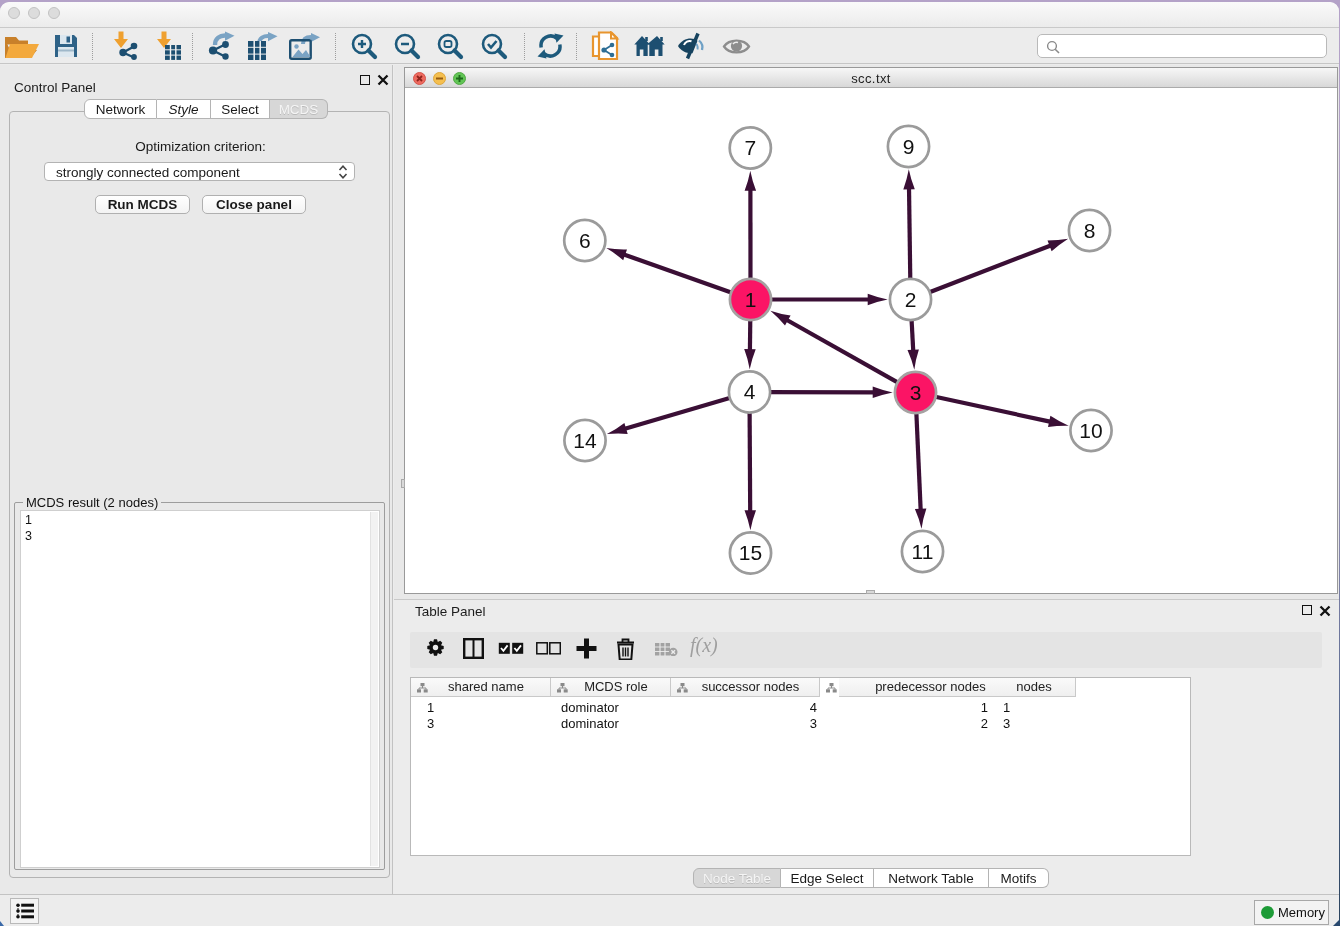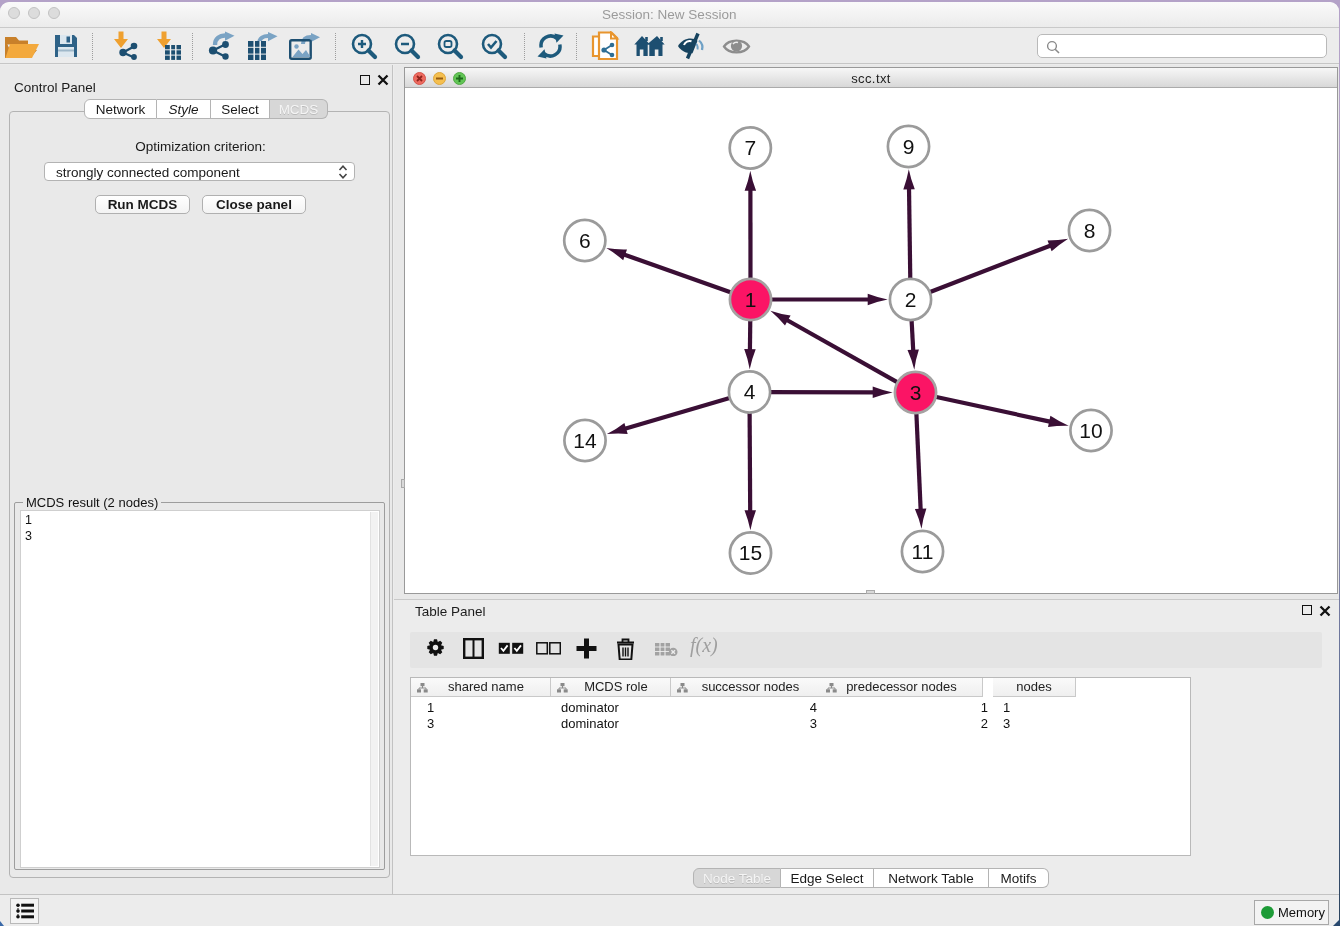--- a/index.html
+++ b/index.html
@@ -54,21 +54,20 @@
 #listbtn { position:absolute; left:10px; top:3px; width:29px; height:26px; background:#f4f4f4; border:1px solid #b9b9b9; }
 #membtn { position:absolute; right:9.5px; top:5px; width:75px; height:25px; background:#f3f3f3; border:1px solid #a8a8a8; font-size:13px; color:#111; }
 </style>
 </head>
 <body>
 <div id="app">
   <div id="titlebar">
     <div class="tl" style="left:8px;"></div>
     <div class="tl" style="left:28px;"></div>
     <div class="tl" style="left:48px;"></div>
-    <div id="wintitle">Session: New Session</div>
   </div>
   <div id="toolbar">
     <div class="sep" style="left:92px;"></div>
     <div class="sep" style="left:192px;"></div>
     <div class="sep" style="left:335px;"></div>
     <div class="sep" style="left:524px;"></div>
     <div class="sep" style="left:576px;"></div>
 
     <svg class="ticon" style="left:4px;top:4px;" width="36" height="27" viewBox="0 0 36 27">
       <path d="M1 4 h11 l3 3.5 h9 v4 h-23 z" fill="#c8802a"></path>
@@ -356,21 +355,21 @@
         <circle cx="18.2" cy="9" r="4.3" fill="#a2a2a2"></circle>
         <path d="M16.4 7.2 l3.6 3.6 M20 7.2 l-3.6 3.6" stroke="#ececec" stroke-width="1.4"></path>
       </svg>
       <div style="position:absolute;left:280px;top:2px;font-family:'Liberation Serif',serif;font-style:italic;font-size:20px;color:#9f9f9f;">f(x)</div>
     </div>
     <div id="ttable">
 
       <div class="thead" style="left:0;width:140px;">&nbsp;&nbsp;&nbsp;shared name</div>
       <div class="thead" style="left:140px;width:120px;">&nbsp;&nbsp;&nbsp;MCDS role</div>
       <div class="thead" style="left:260px;width:149px;">&nbsp;&nbsp;&nbsp;successor nodes</div>
-      <div class="thead" style="left:399px;width:173px;">&nbsp;&nbsp;&nbsp;predecessor nodes</div>
+      <div class="thead" style="left:428px;width:173px;">&nbsp;&nbsp;&nbsp;predecessor nodes</div>
       <div class="thead" style="left:582px;width:83px;">nodes</div>
       <svg class="ticon" style="left:6px;top:5px;" width="11" height="10" viewBox="0 0 11 10">
           <g fill="#8a8a8a">
             <rect x="3.5" y="0" width="4" height="3.2"></rect>
             <rect x="0" y="6.3" width="4" height="3.2"></rect>
             <rect x="6.7" y="6.3" width="4" height="3.2"></rect>
             <path d="M5.5 3 V5 M2 6.5 V5 H9 V6.5" stroke="#8a8a8a" stroke-width="1" fill="none"></path>
           </g>
         </svg>
       <svg class="ticon" style="left:146px;top:5px;" width="11" height="10" viewBox="0 0 11 10">

